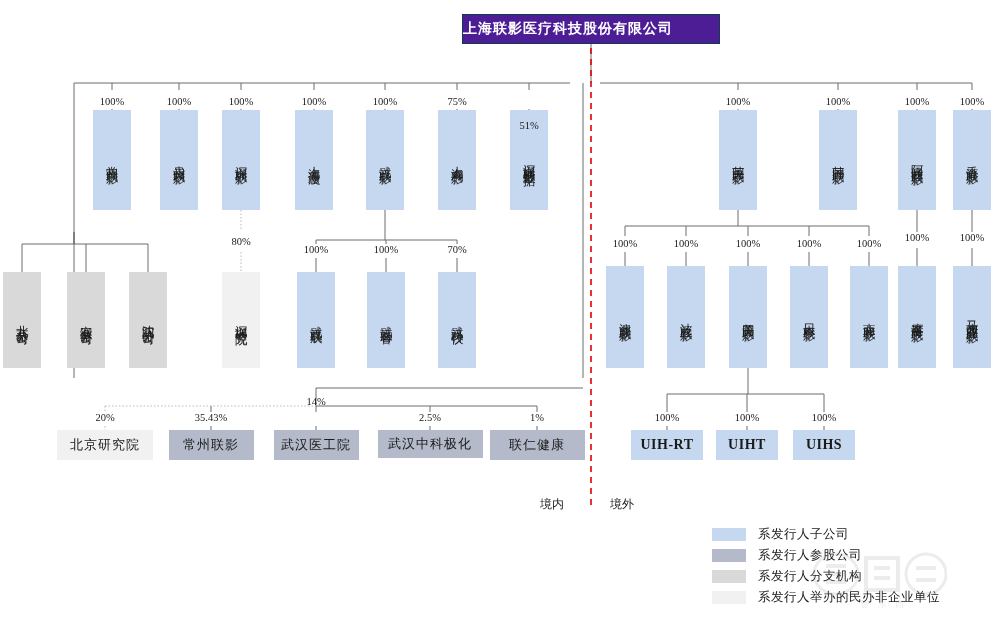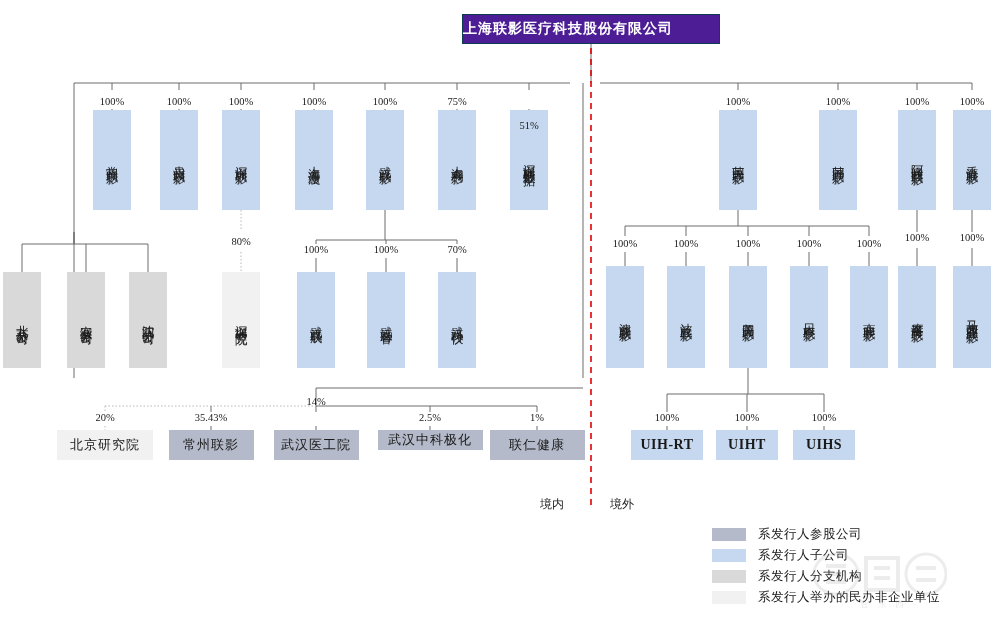--- a/index.html
+++ b/index.html
@@ -287,21 +287,21 @@
       </div>
       <div class="pct" style="left: 211px; top: 412px;">35.43%</div>
       <div class="node horiz c-part" style="left: 168.5px; top: 430px; width: 85px; height: 30px;">
         <span>常州联影</span>
       </div>
       <div class="pct" style="left: 316px; top: 396px;">14%</div>
       <div class="node horiz c-part" style="left: 273.5px; top: 430px; width: 85px; height: 30px;">
         <span>武汉医工院</span>
       </div>
       <div class="pct" style="left: 430px; top: 412px;">2.5%</div>
-      <div class="node horiz c-part" style="left: 377.5px; top: 430px; width: 105px; height: 20px;">
+      <div class="node horiz c-part" style="left: 377.5px; top: 430px; width: 105px; height: 28px;">
         <span>武汉中科极化</span>
       </div>
       <div class="pct" style="left: 537px; top: 412px;">1%</div>
       <div class="node horiz c-part" style="left: 489.5px; top: 430px; width: 95px; height: 30px;">
         <span>联仁健康</span>
       </div>
       <div class="node vertical c-sub" style="left: 719px; top: 110px; width: 38px; height: 100px;">
         <span>英国联影</span>
       </div>
       <div class="pct" style="left: 738px; top: 96px;">100%</div>
@@ -354,26 +354,26 @@
         <span>UIHT</span>
       </div>
       <div class="pct" style="left: 824px; top: 412px;">100%</div>
       <div class="node latin c-sub" style="left: 793px; top: 430px; width: 62px; height: 30px;">
         <span>UIHS</span>
       </div>
     </div>
 
   <div class="legend">
     <div class="legend-row">
+      <span class="legend-swatch" style="background:#c6d8ef"></span>
+      <span class="legend-text">系发行人子公司</span>
+    </div>
+    <div class="legend-row">
       <span class="legend-swatch" style="background:#b4bac9"></span>
       <span class="legend-text">系发行人参股公司</span>
-    </div>
-    <div class="legend-row">
-      <span class="legend-swatch" style="background:#c6d8ef"></span>
-      <span class="legend-text">系发行人子公司</span>
     </div>
     <div class="legend-row">
       <span class="legend-swatch" style="background:#d9d9d9"></span>
       <span class="legend-text">系发行人分支机构</span>
     </div>
     <div class="legend-row">
       <span class="legend-swatch" style="background:#f1f1f1"></span>
       <span class="legend-text">系发行人举办的民办非企业单位</span>
     </div>
   </div>

